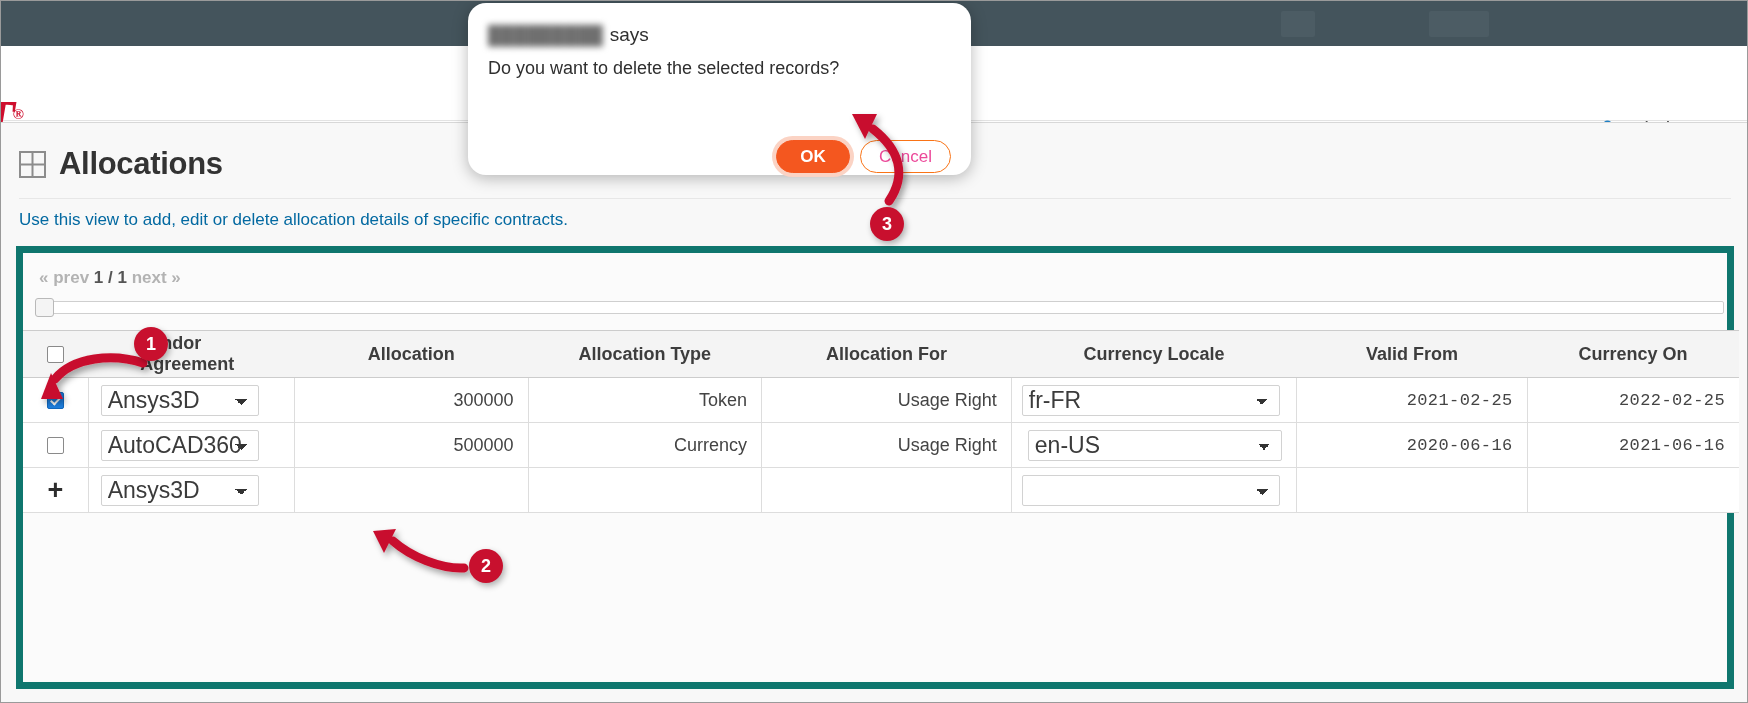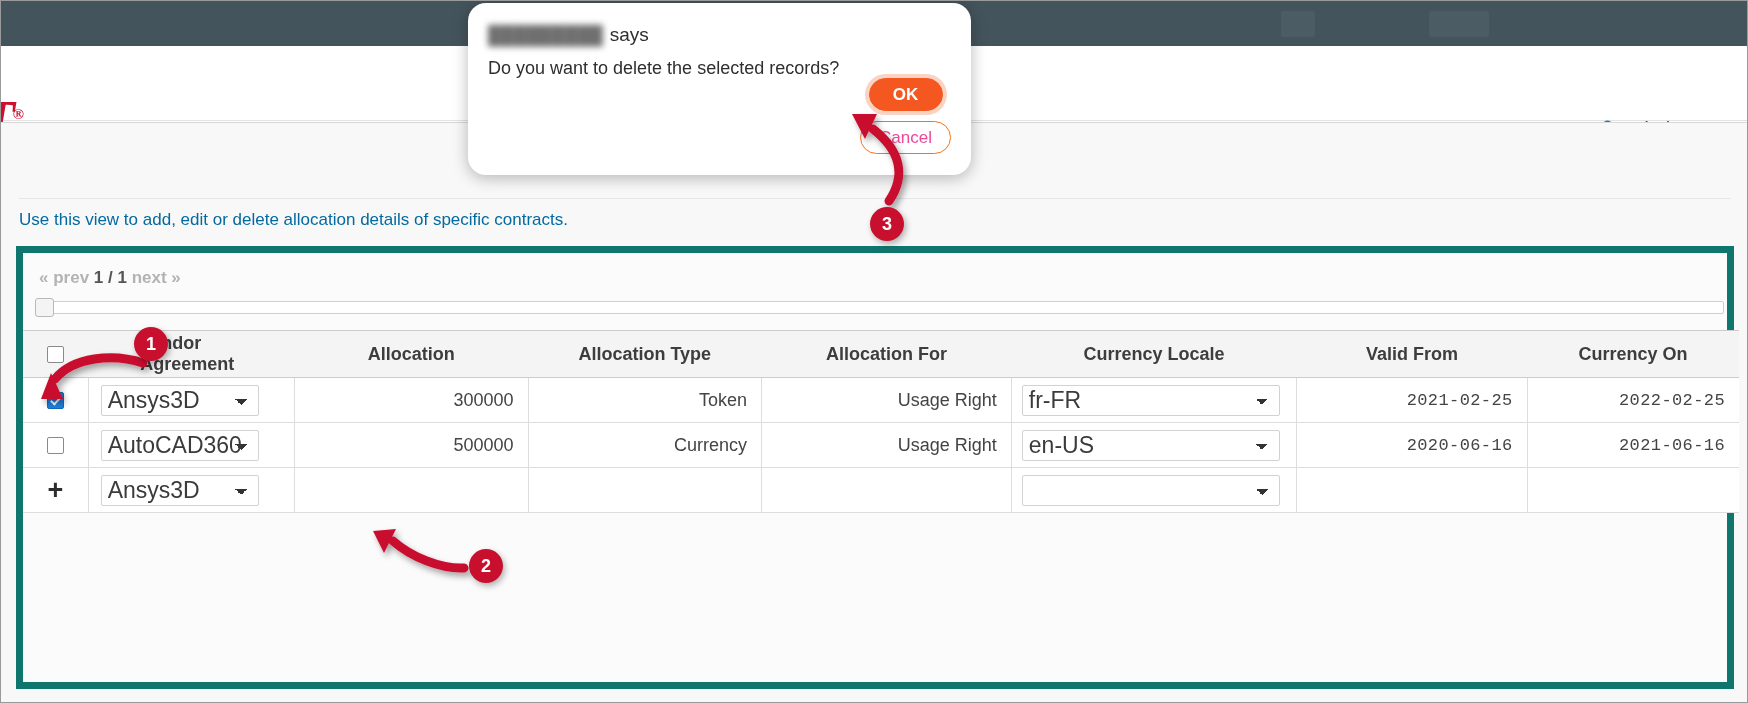--- a/index.html
+++ b/index.html
@@ -244,22 +244,22 @@
     color: #6f6f6f;
     filter: blur(3.4px);
     font-size: 18px;
     user-select: none;
   }
   .dlg-msg {
     position: absolute; left: 20px; top: 55px;
     font-size: 18px; color: #2f2f2f;
   }
   .dlg-buttons {
-    position: absolute; right: 20px; bottom: 21px;
-    display: flex; gap: 10px; align-items: center; flex-direction: column;
+    position: absolute; right: 20px; bottom: 2px;
+    display: flex; gap: 10px; align-items: center;
   }
   .dlg-btn {
     height: 33px;
     min-width: 74px;
     border-radius: 17px;
     font-family: "Liberation Sans", sans-serif;
     font-size: 17px;
     cursor: pointer;
     border: 1px solid #f97316;
     background: #ffffff;
@@ -311,20 +311,28 @@
       <svg class="user-icon" viewBox="0 0 17 20">
         <circle cx="8.5" cy="5" r="4.6" fill="#1d7fc4"></circle>
         <path d="M0.6 19.5 C0.6 13.6 4.2 11 8.5 11 C12.8 11 16.4 13.6 16.4 19.5 Z" fill="#1d7fc4"></path>
       </svg>
       <span>Admin User</span>
     </div>
   </div>
 
   <div class="page">
 
+    <div class="page-head">
+      <svg class="grid-icon" viewBox="0 0 27 27">
+        <rect x="1" y="1" width="25" height="25" fill="none" stroke="#8d8d8d" stroke-width="2"></rect>
+        <line x1="13.5" y1="1" x2="13.5" y2="26" stroke="#8d8d8d" stroke-width="2"></line>
+        <line x1="1" y1="13.5" x2="26" y2="13.5" stroke="#8d8d8d" stroke-width="2"></line>
+      </svg>
+      <span class="page-title">Allocations</span>
+    </div>
     <div class="page-sep"></div>
     <div class="page-desc">Use this view to add, edit or delete allocation details of specific contracts.</div>
 
     <div class="panel">
 
       <div class="pager"><span>« prev </span><span class="cur">1 / 1</span><span> next »</span></div>
 
       <div class="slider-track"></div>
       <div class="slider-thumb"></div>
 
@@ -371,21 +379,21 @@
               <span class="cbx"></span>
             </td>
             <td class="c-vendor">
               <select class="cell-select">
                 <option>AutoCAD360</option>
               </select>
             </td>
             <td>500000</td>
             <td>Currency</td>
             <td>Usage Right</td>
-            <td style="text-align:left; padding-left:10px;margin-top:16px;">
+            <td style="text-align:left; padding-left:16px;margin-top:16px;">
               <select class="cell-select wide">
                 <option>en-US</option>
               </select>
             </td>
             <td class="mono">2020-06-16</td>
             <td class="mono">2021-06-16</td>
           </tr>
 
           <tr>
             <td class="sel-col">

